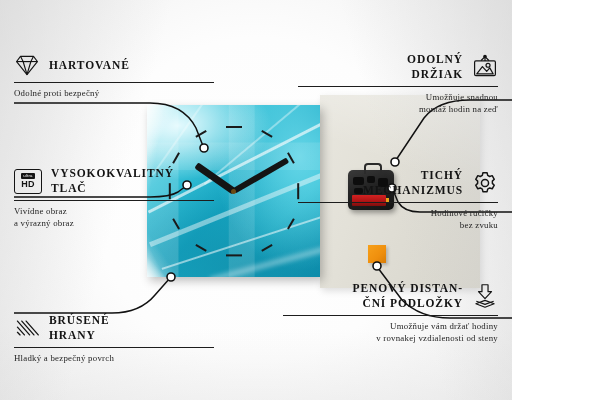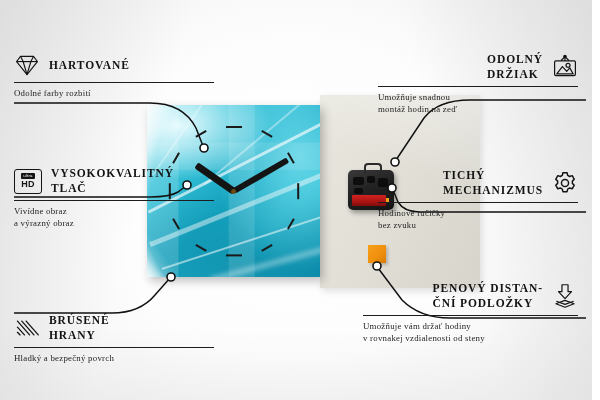--- a/index.html
+++ b/index.html
@@ -2,21 +2,21 @@
 <html><head>
 <meta charset="utf-8">
 <style>
   html,body{margin:0;padding:0;}
   body{
     width:600px;height:400px;overflow:hidden;
     font-family:"Liberation Serif",serif;
     background:#ffffff;
   }
   #stage{
-    position:relative;width:592px;height:400px;overflow:hidden;
+    position:relative;width:512px;height:400px;overflow:hidden;
     background:
       radial-gradient(ellipse 70% 90% at 50% 50%, #ffffff 0%, #fdfdfd 45%, #f3f3f3 75%, #e8e8e8 100%);
   }
   
   .vignette{
     position:absolute;inset:0;pointer-events:none;
     background:
       linear-gradient(105deg, rgba(210,210,210,.55) 0%, rgba(255,255,255,0) 28%),
       linear-gradient(255deg, rgba(210,210,210,.55) 0%, rgba(255,255,255,0) 28%),
       linear-gradient(0deg, rgba(225,225,225,.35) 0%, rgba(255,255,255,0) 18%);
@@ -94,21 +94,21 @@
   }
   .spacer-pad{
     position:absolute;left:368px;top:245px;width:18px;height:18px;
     background:linear-gradient(135deg,#f7a01a 0%,#ef8f0d 60%,#d87c06 100%);
     box-shadow:2px 2px 3px rgba(0,0,0,.2);
   }
 
   
   .feature{position:absolute;width:200px;}
   .feature.left{left:14px;text-align:left;}
-  .feature.right{right:14px;}
+  .feature.right{right:14px;text-align:right;}
   .f-head{display:flex;align-items:center;gap:9px;}
   .feature.right .f-head{flex-direction:row-reverse;justify-content:flex-start;}
   .f-title{
     font-size:11.5px;font-weight:bold;letter-spacing:.9px;color:#131313;
     line-height:15px;text-transform:uppercase;
   }
   .f-rule{height:1px;background:#1d1d1d;margin:4px 0 5px 0;}
   .f-desc{
     font-size:8.8px;line-height:11.5px;color:#242424;letter-spacing:.25px;
   }
@@ -199,21 +199,21 @@
             <path d="M7.5,5 L10.5,11 L15,26"></path>
           <path d="M22.5,5 L19.5,11 L15,26"></path>
             <path d="M10.5,11 L19.5,11"></path>
         </g>
       </svg>
       <div>
         <div class="f-title">HARTOVANÉ</div>
       </div>
     </div>
     <div class="f-rule"></div>
-    <div class="f-desc">Odolné farby rozbití</div>
+    <div class="f-desc">Odolné proti bezpečný</div>
   </div>
 
   <div class="feature left" style="top:166px;">
     <div class="f-head">
       <div class="f-icon hd-badge">
         <span class="hd-ultra">ultra</span>
         <span class="hd-hd">HD</span>
       </div>
       <div>
         <div class="f-title">VYSOKOKVALITNÝ</div>

